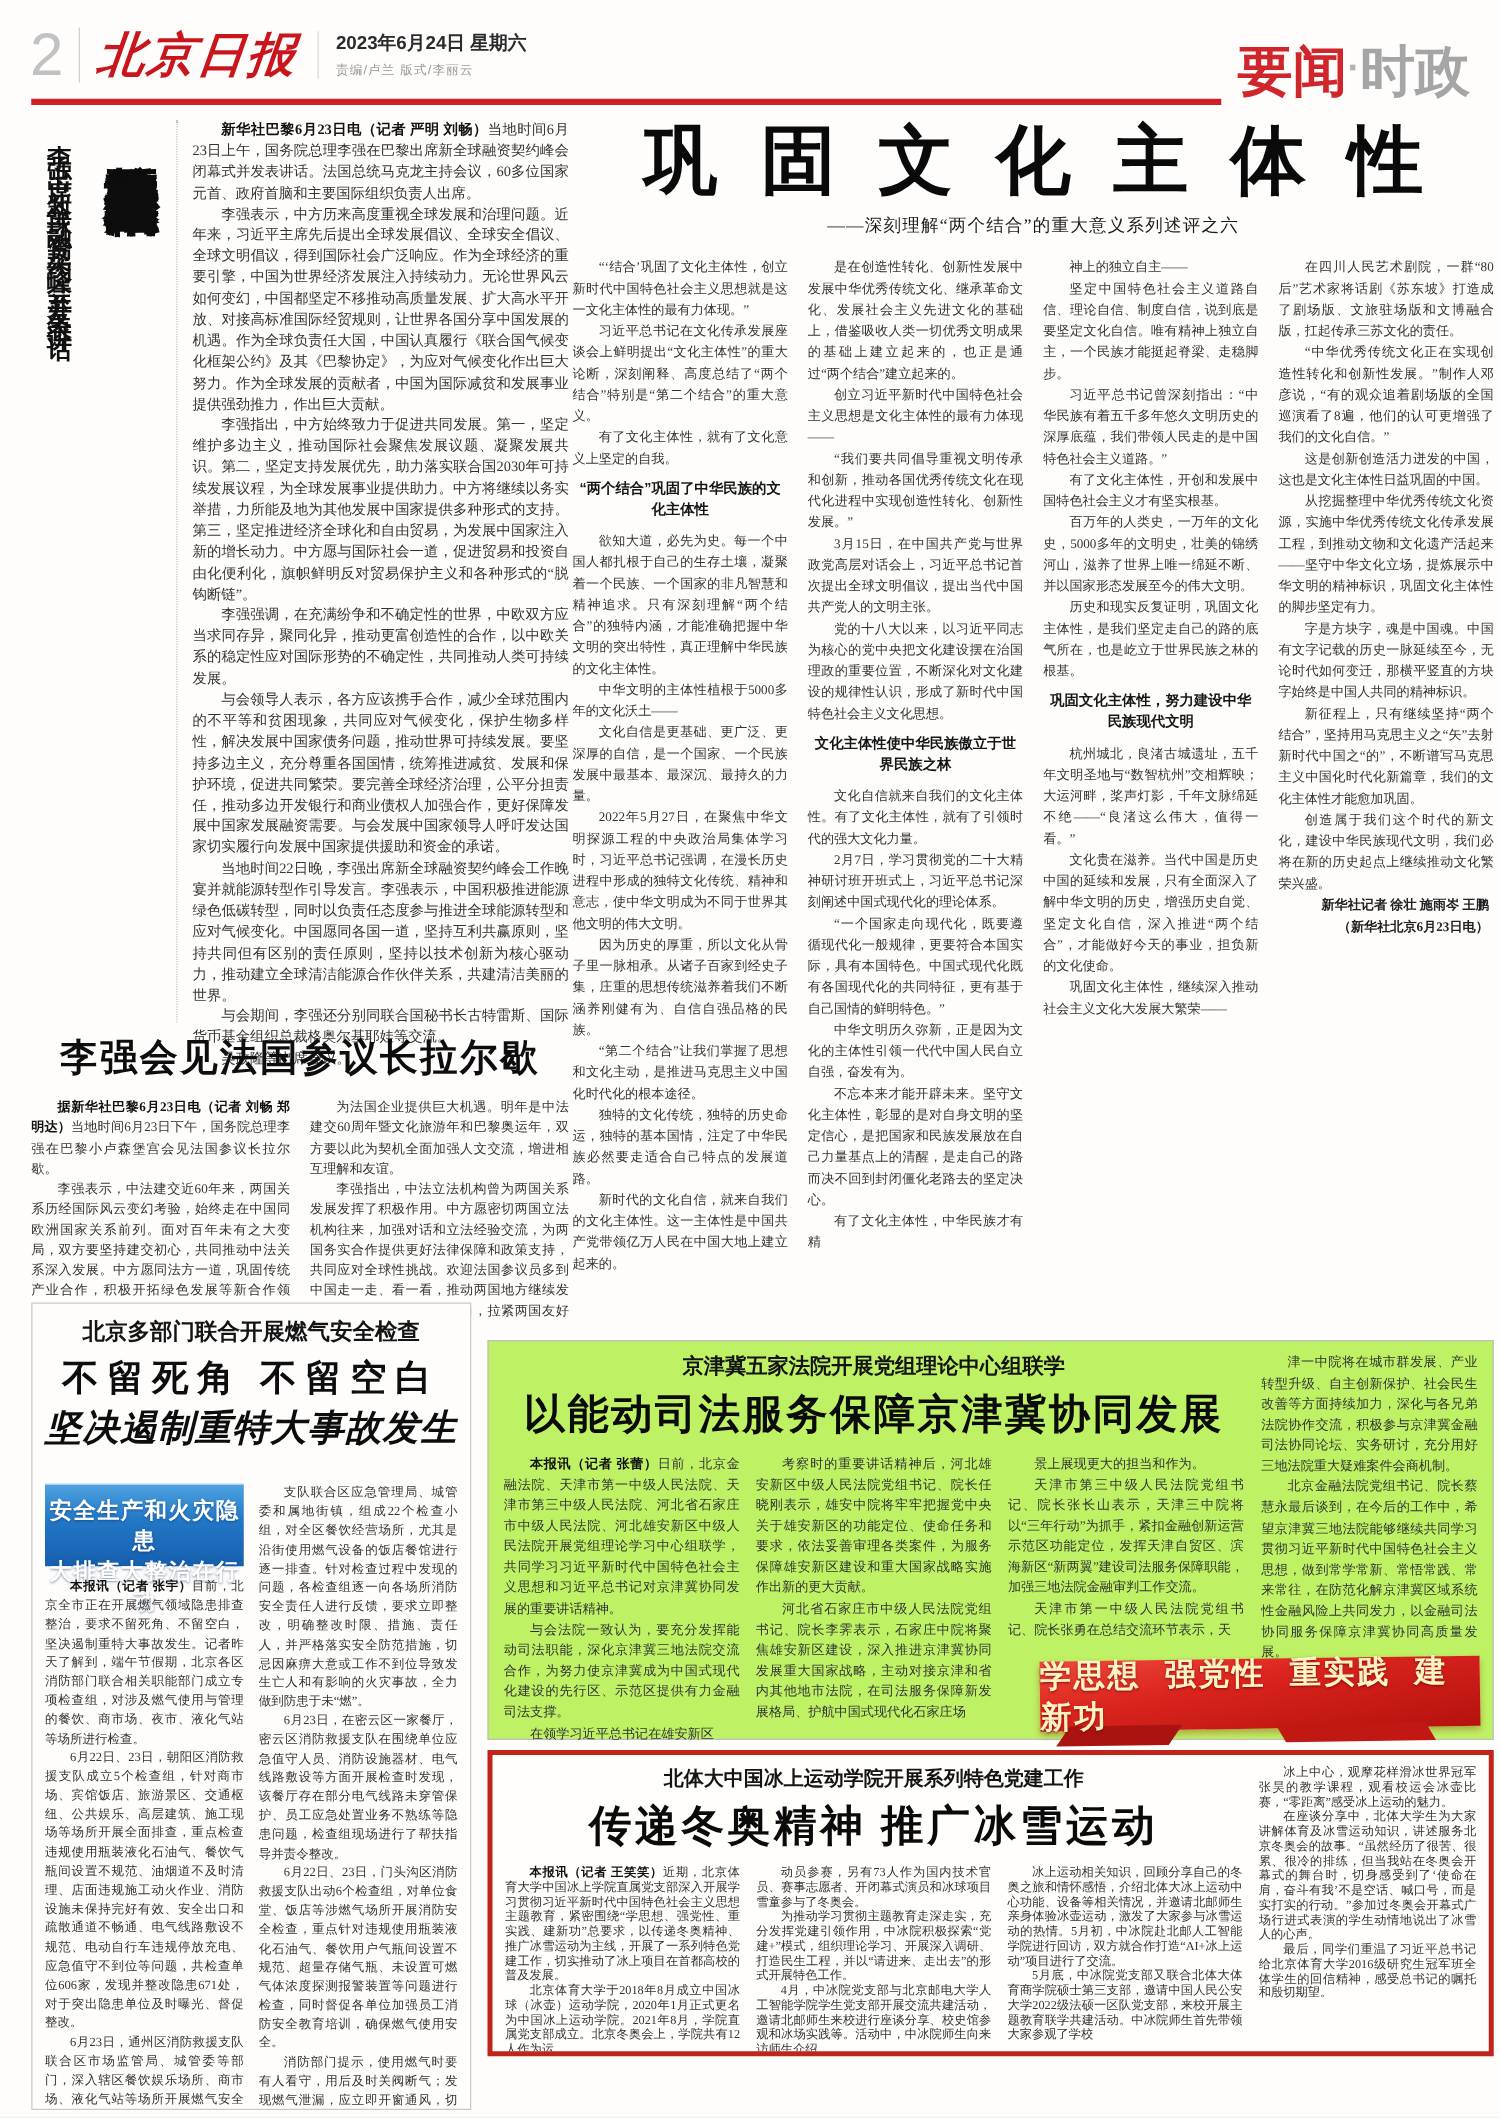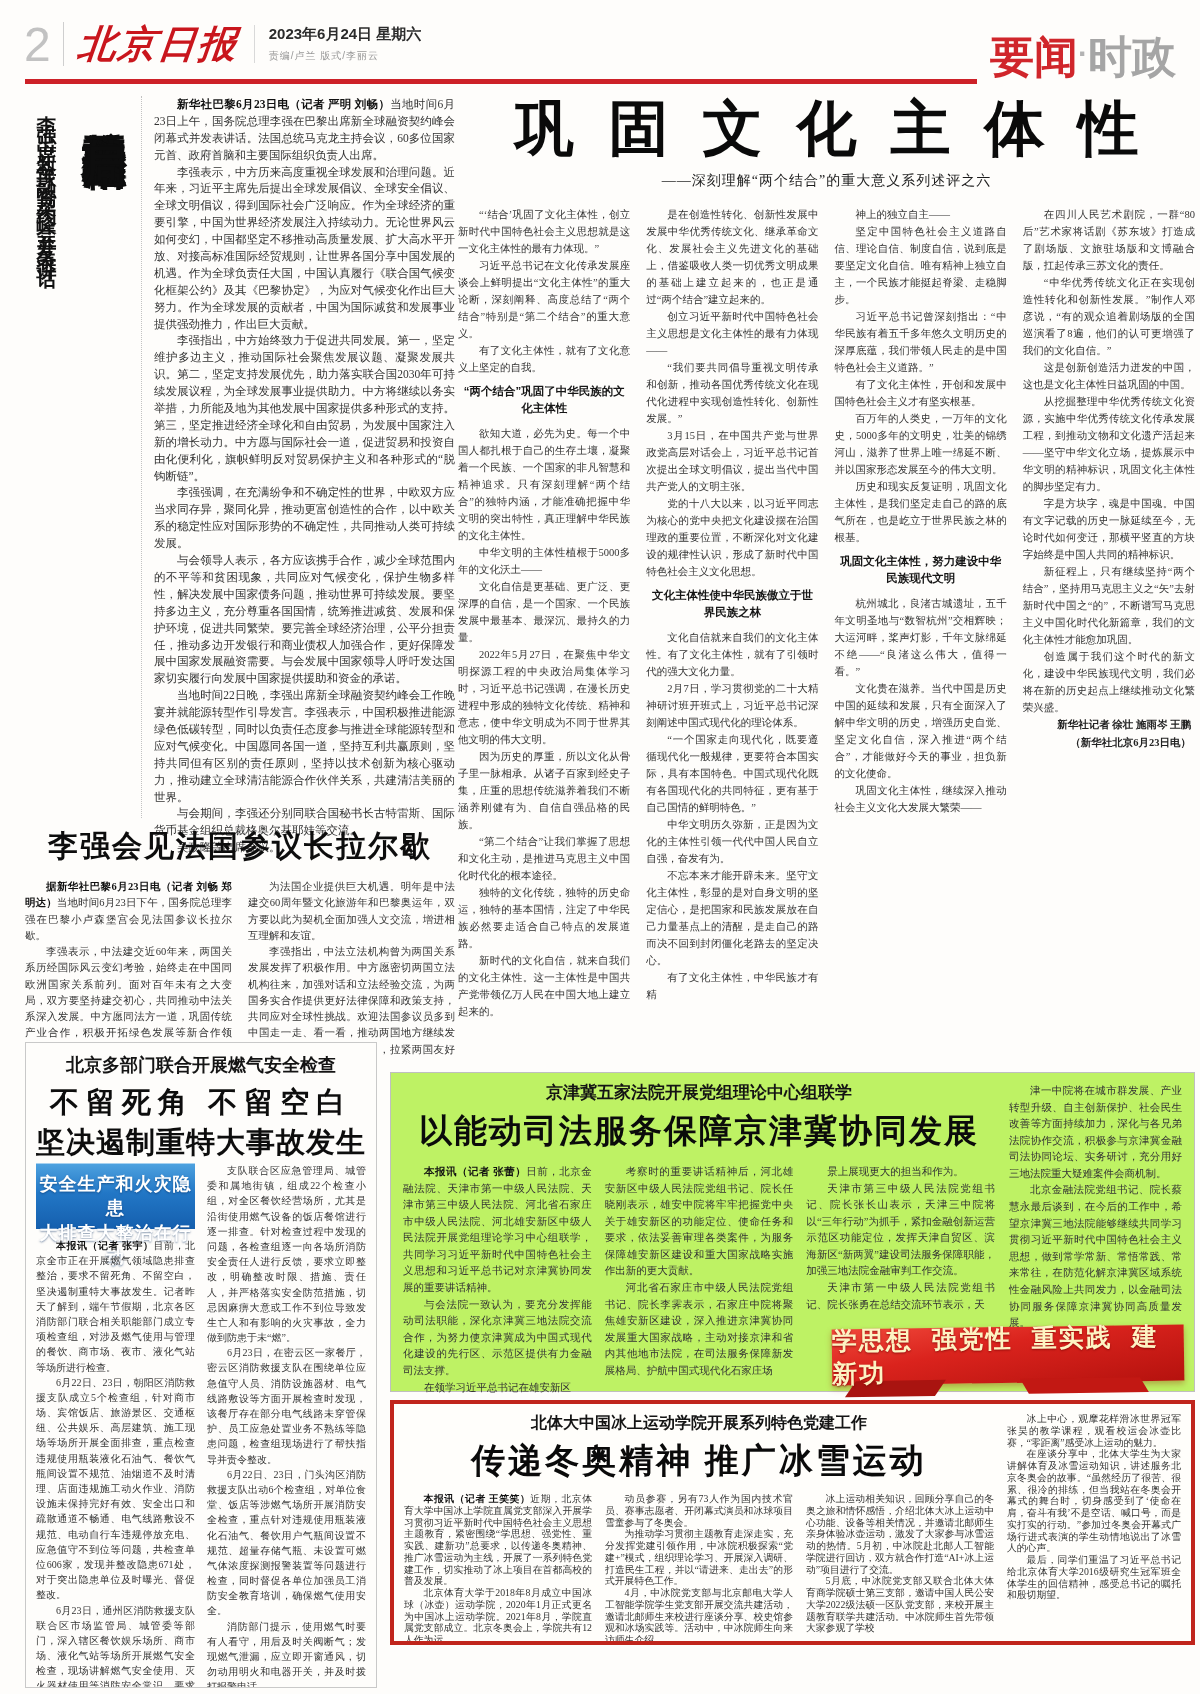--- a/index.html
+++ b/index.html
@@ -43,21 +43,21 @@
   #meet { position:absolute; left:25px; top:822px; width:430px; height:212px; }
   .meet-headline { text-align:center; font-size:30px; font-weight:900; letter-spacing:2px; color:#0d0d0d; margin:4px 0 12px; }
   .cols2 { display:flex; gap:16px; }
   .cols2 > div { flex:1; }
 
   
   #gasbox { position:absolute; left:25px; top:1042px; width:352px; height:646px;
             border:1px solid #c9c9c9; padding:10px 10px 2px; overflow:hidden; background:#fefdfb; }
   .gas-kicker { text-align:center; font-size:18px; font-weight:bold; color:#141414; margin-bottom:6px; }
   .gas-h1 { text-align:center; font-size:29px; font-weight:900; letter-spacing:7px; color:#0d0d0d; }
-  .gas-h2 { text-align:center; font-size:29px; font-weight:900; letter-spacing:1px; color:#0d0d0d; margin-bottom:0; }
+  .gas-h2 { text-align:center; font-size:29px; font-weight:900; letter-spacing:1px; color:#0d0d0d; margin-bottom:24px;font-style:italic; }
   .gas-cols { display:flex; gap:12px; }
   .gas-cols > div { flex:1; }
   .blue-banner { height:66px; margin-bottom:9px; text-align:center; padding-top:9px;
                  background:linear-gradient(180deg,#4fa3e0 0%, #2277c6 45%, #155fae 100%);
                  box-shadow:inset 0 1px 0 rgba(255,255,255,.5); }
   .blue-banner div { color:#fff; font-weight:bold; font-size:18px; line-height:1.35; letter-spacing:1px;
                      text-shadow:0 1px 2px rgba(0,40,90,.5); }
   .gas-cols .para { font-size:10px; line-height:1.52; }
 
   

